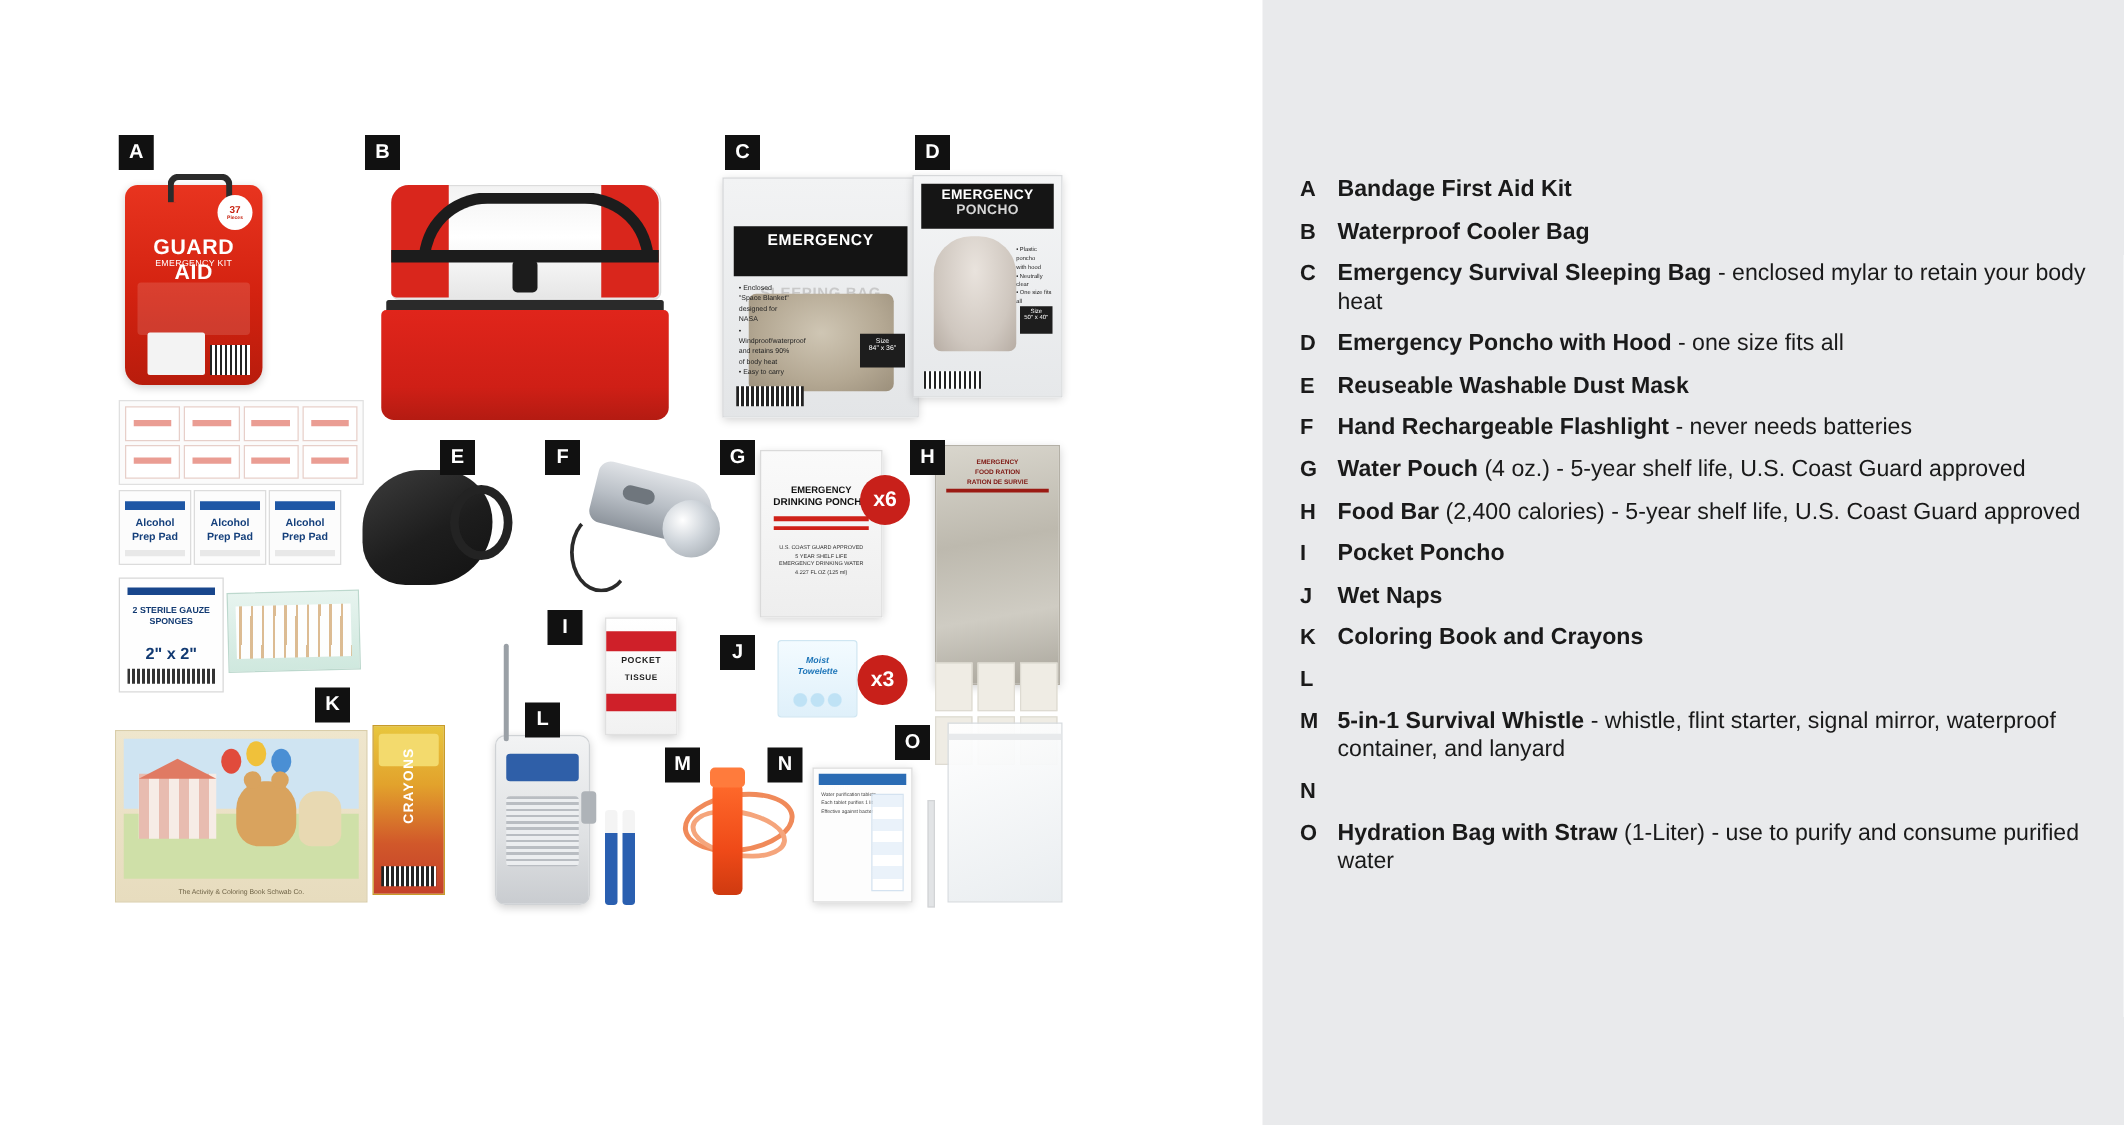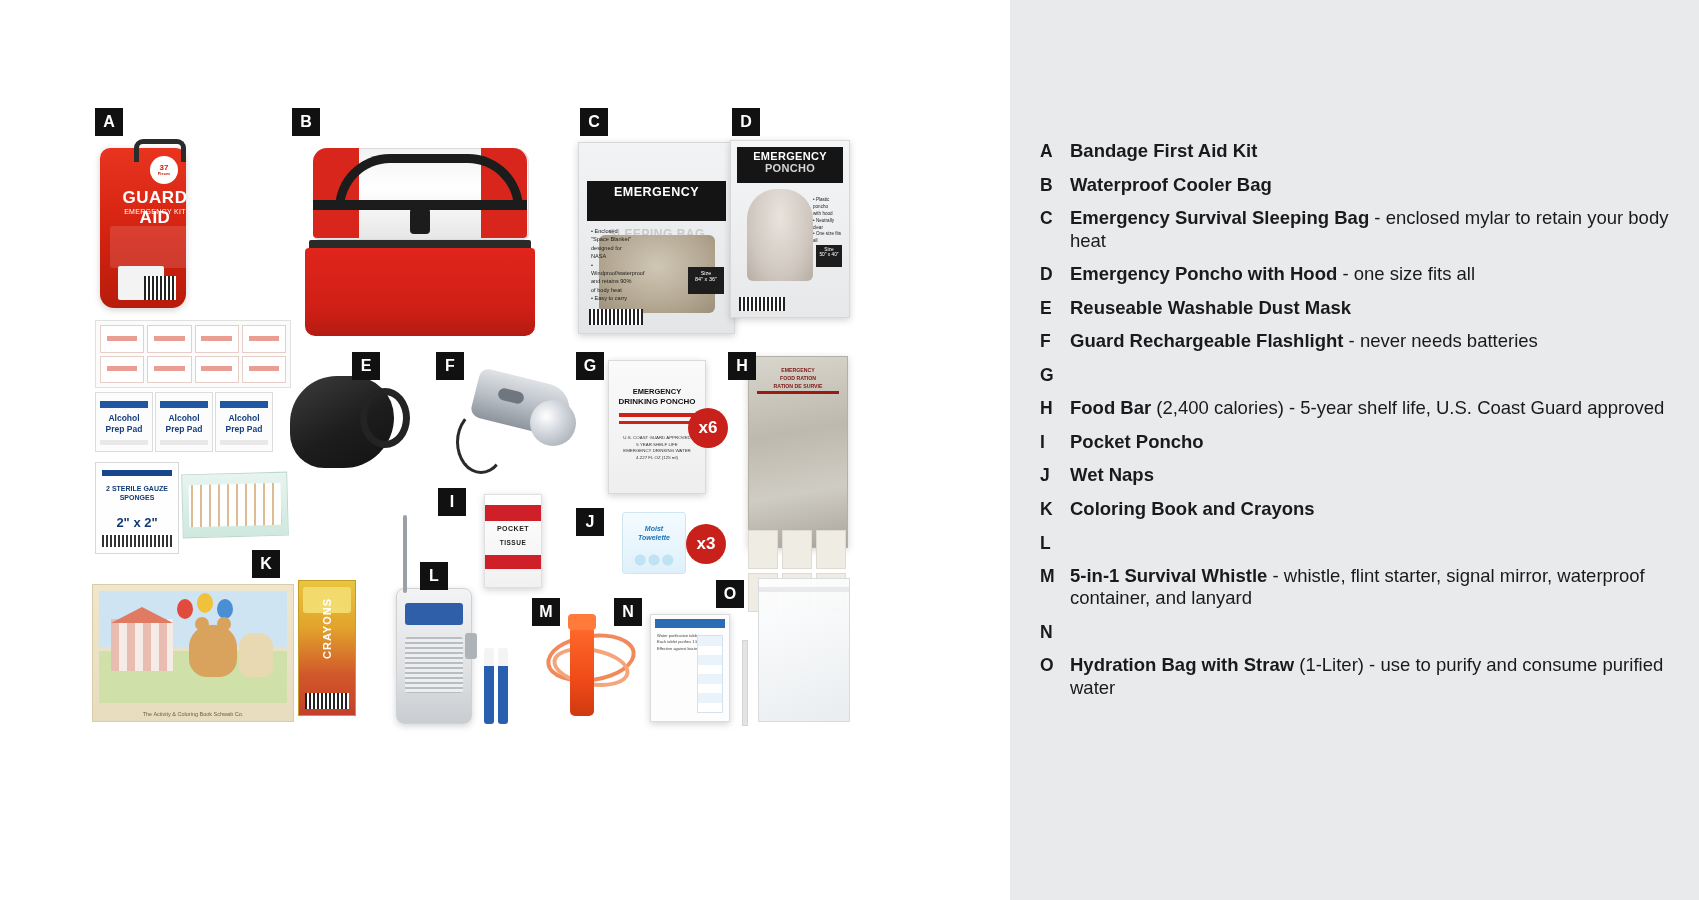--- a/index.html
+++ b/index.html
@@ -81,21 +81,21 @@
     justify-content: center;
     z-index: 30;
   }
 
   
   .item { position: absolute; }
   .shadow { box-shadow: 0 2px 7px rgba(0,0,0,0.18); }
 
   
   .fa-kit {
-    left: 100px; top: 148px; width: 86px; height: 160px;
+    left: 100px; top: 148px; width: 110px; height: 160px;
     background: linear-gradient(180deg,#e8341f 0%, #d32210 55%, #b81c0c 100%);
     border-radius: 10px 10px 14px 14px;
   }
   .fa-handle {
     position: absolute; left: 34px; top: -9px; width: 42px; height: 18px;
     border: 5px solid #2b2b2b; border-bottom: none;
     border-radius: 9px 9px 0 0; background: transparent;
   }
   .fa-title {
     position:absolute; left:6px; top:40px; width: 98px; text-align:center;
@@ -551,21 +551,21 @@
     <div class="item water shadow">
       <div class="t1">EMERGENCY</div>
       <div class="t2">DRINKING PONCHO</div>
       <div class="red1"></div>
       <div class="red2"></div>
       <div class="txt" style="white-space:pre-line">U.S. COAST GUARD APPROVED
 5 YEAR SHELF LIFE
 EMERGENCY DRINKING WATER
 4.227 FL OZ (125 ml)</div>
     </div>
-    <div class="qty-badge" style="left:688px; top:408px;">x6</div>
+    <div class="qty-badge" style="left:688px; top:380px;">x6</div>
 
     <div class="badge" style="left:728px; top:352px;">H</div>
     <div class="item food shadow">
       <div class="lbl" style="white-space:pre-line">EMERGENCY
 FOOD RATION
 RATION DE SURVIE</div>
       <div class="bar"></div>
     </div>
     <div class="food-cubes">
       <div></div>
@@ -674,25 +674,26 @@
         <div class="legend-text"><b>Emergency Poncho with Hood</b><span class="desc"> - one size fits all</span></div>
       </div>
 
       <div class="legend-row">
         <div class="legend-letter">E</div>
         <div class="legend-text"><b>Reuseable Washable Dust Mask</b><span class="desc"></span></div>
       </div>
 
       <div class="legend-row">
         <div class="legend-letter">F</div>
-        <div class="legend-text"><b>Guard Rechargeable Flashlight</b><span class="desc"> - never needs batteries</span></div>
+        <div class="legend-text"><b>Hand Rechargeable Flashlight</b><span class="desc"> - never needs batteries</span></div>
       </div>
 
       <div class="legend-row">
         <div class="legend-letter">G</div>
+        <div class="legend-text"><b>Water Pouch</b><span class="desc"> (4 oz.) - 5-year shelf life, U.S. Coast Guard approved</span></div>
       </div>
 
       <div class="legend-row">
         <div class="legend-letter">H</div>
         <div class="legend-text"><b>Food Bar</b><span class="desc"> (2,400 calories) - 5-year shelf life, U.S. Coast Guard approved</span></div>
       </div>
 
       <div class="legend-row">
         <div class="legend-letter">I</div>
         <div class="legend-text"><b>Pocket Poncho</b><span class="desc"></span></div>

